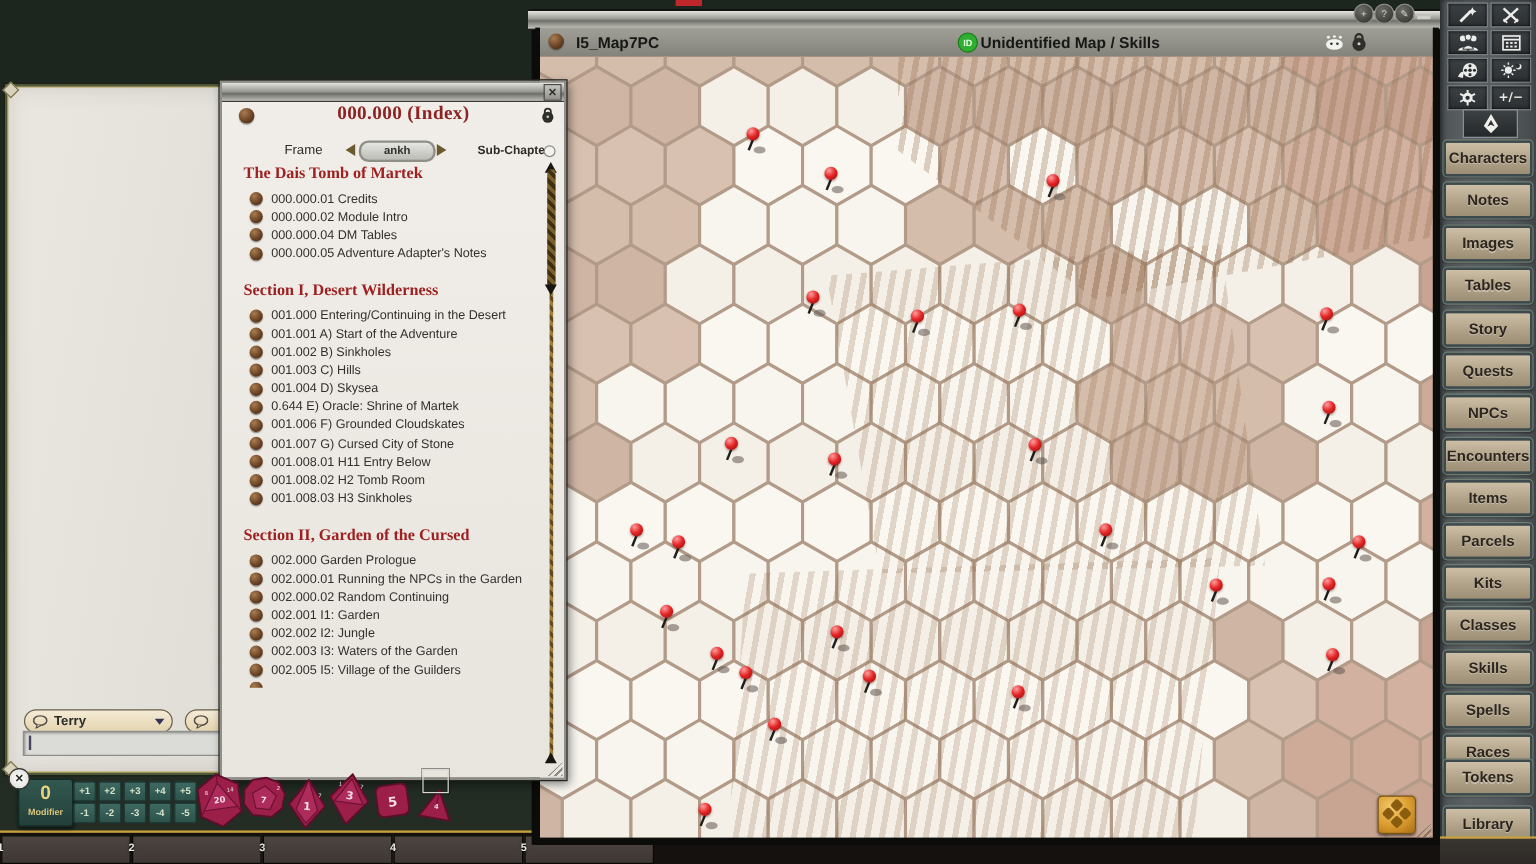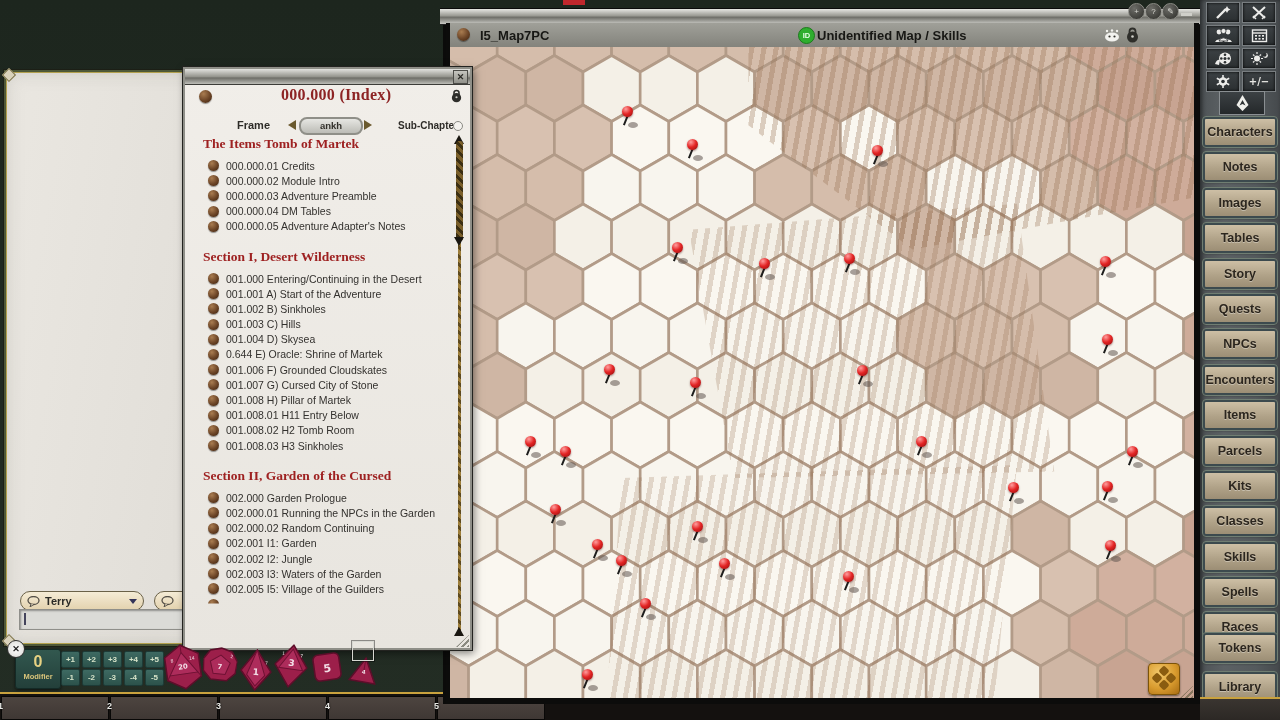--- a/index.html
+++ b/index.html
@@ -116,21 +116,21 @@
     background:linear-gradient(#e2e2de,#96968f 50%,#6e6e68 60%,#bdbdb7);
     border-bottom:1px solid #3c3c38;}
   #index-close{position:absolute;right:2px;top:1px;width:13px;height:12px;
     background:linear-gradient(#c5c5bf,#91918a);border:1px solid #4c4c48;
     font-size:9px;line-height:12px;text-align:center;color:#2c2c28;font-weight:bold;}
   #index-orb{position:absolute;left:14px;top:21px;}
   #index-title{position:absolute;left:56px;top:17px;font-family:"Liberation Serif",serif;
     font-size:16px;font-weight:bold;color:#8d2424;letter-spacing:.3px;margin-left:40px;}
   #index-lock{position:absolute;right:8px;top:20px;}
   #index-framerow{position:absolute;left:0;top:48px;width:100%;height:18px;}
-  #frame-label{position:absolute;left:52px;top:2px;font-size:11px;font-weight:bold;color:#2e2c28;}
+  #frame-label{position:absolute;left:52px;top:2px;font-size:11px;font-weight:normal;color:#2e2c28;}
   .mini-arrow{position:absolute;top:3px;width:0;height:0;border-top:5px solid transparent;
     border-bottom:5px solid transparent;}
   #frame-arrow-left{left:103px;border-right:8px solid #6b5a2e;}
   #frame-arrow-right{left:179px;border-left:8px solid #6b5a2e;}
   #frame-pill{position:absolute;left:114px;top:0px;width:60px;height:14px;border-radius:8px;
     background:linear-gradient(#e6e6e2,#bcbcb6);border:2px solid #8f8f88;
     font-size:9.5px;font-weight:bold;color:#33312c;text-align:center;line-height:14px;}
   #subchapter-label{position:absolute;left:213px;top:3px;font-size:10px;font-weight:bold;color:#2e2c28;}
   #subchapter-radio{position:absolute;left:268px;top:4px;width:8px;height:8px;border-radius:50%;
     border:1.5px solid #8a8a84;background:#f4f2ee;}
@@ -752,33 +752,29 @@
     </svg>
     <div id="index-framerow">
       <span id="frame-label">Frame</span>
       <span class="mini-arrow" id="frame-arrow-left"></span>
       <span id="frame-pill">ankh</span>
       <span class="mini-arrow" id="frame-arrow-right"></span>
       <span id="subchapter-label">Sub-Chapter</span>
       <span id="subchapter-radio"></span>
     </div>
     <div id="index-body">
-        <div class="idx-heading">The Items Tomb of Martek</div>
+        <div class="idx-heading">The Dais Tomb of Martek</div>
         <div class="sec-gap"></div>
         <div class="idx-row">
           <span class="orb small"></span>
           <span class="idx-text">000.000.01 Credits</span>
         </div>
         <div class="idx-row">
           <span class="orb small"></span>
           <span class="idx-text">000.000.02 Module Intro</span>
-        </div>
-        <div class="idx-row">
-          <span class="orb small"></span>
-          <span class="idx-text">000.000.03 Adventure Preamble</span>
         </div>
         <div class="idx-row">
           <span class="orb small"></span>
           <span class="idx-text">000.000.04 DM Tables</span>
         </div>
         <div class="idx-row">
           <span class="orb small"></span>
           <span class="idx-text">000.000.05 Adventure Adapter's Notes</span>
         </div>
         <div class="idx-heading">Section I, Desert Wilderness</div>
@@ -807,24 +803,20 @@
           <span class="orb small"></span>
           <span class="idx-text">0.644 E) Oracle: Shrine of Martek</span>
         </div>
         <div class="idx-row">
           <span class="orb small"></span>
           <span class="idx-text">001.006 F) Grounded Cloudskates</span>
         </div>
         <div class="idx-row">
           <span class="orb small"></span>
           <span class="idx-text">001.007 G) Cursed City of Stone</span>
-        </div>
-        <div class="idx-row">
-          <span class="orb small"></span>
-          <span class="idx-text">001.008 H) Pillar of Martek</span>
         </div>
         <div class="idx-row">
           <span class="orb small"></span>
           <span class="idx-text">001.008.01 H11 Entry Below</span>
         </div>
         <div class="idx-row">
           <span class="orb small"></span>
           <span class="idx-text">001.008.02 H2 Tomb Room</span>
         </div>
         <div class="idx-row">

